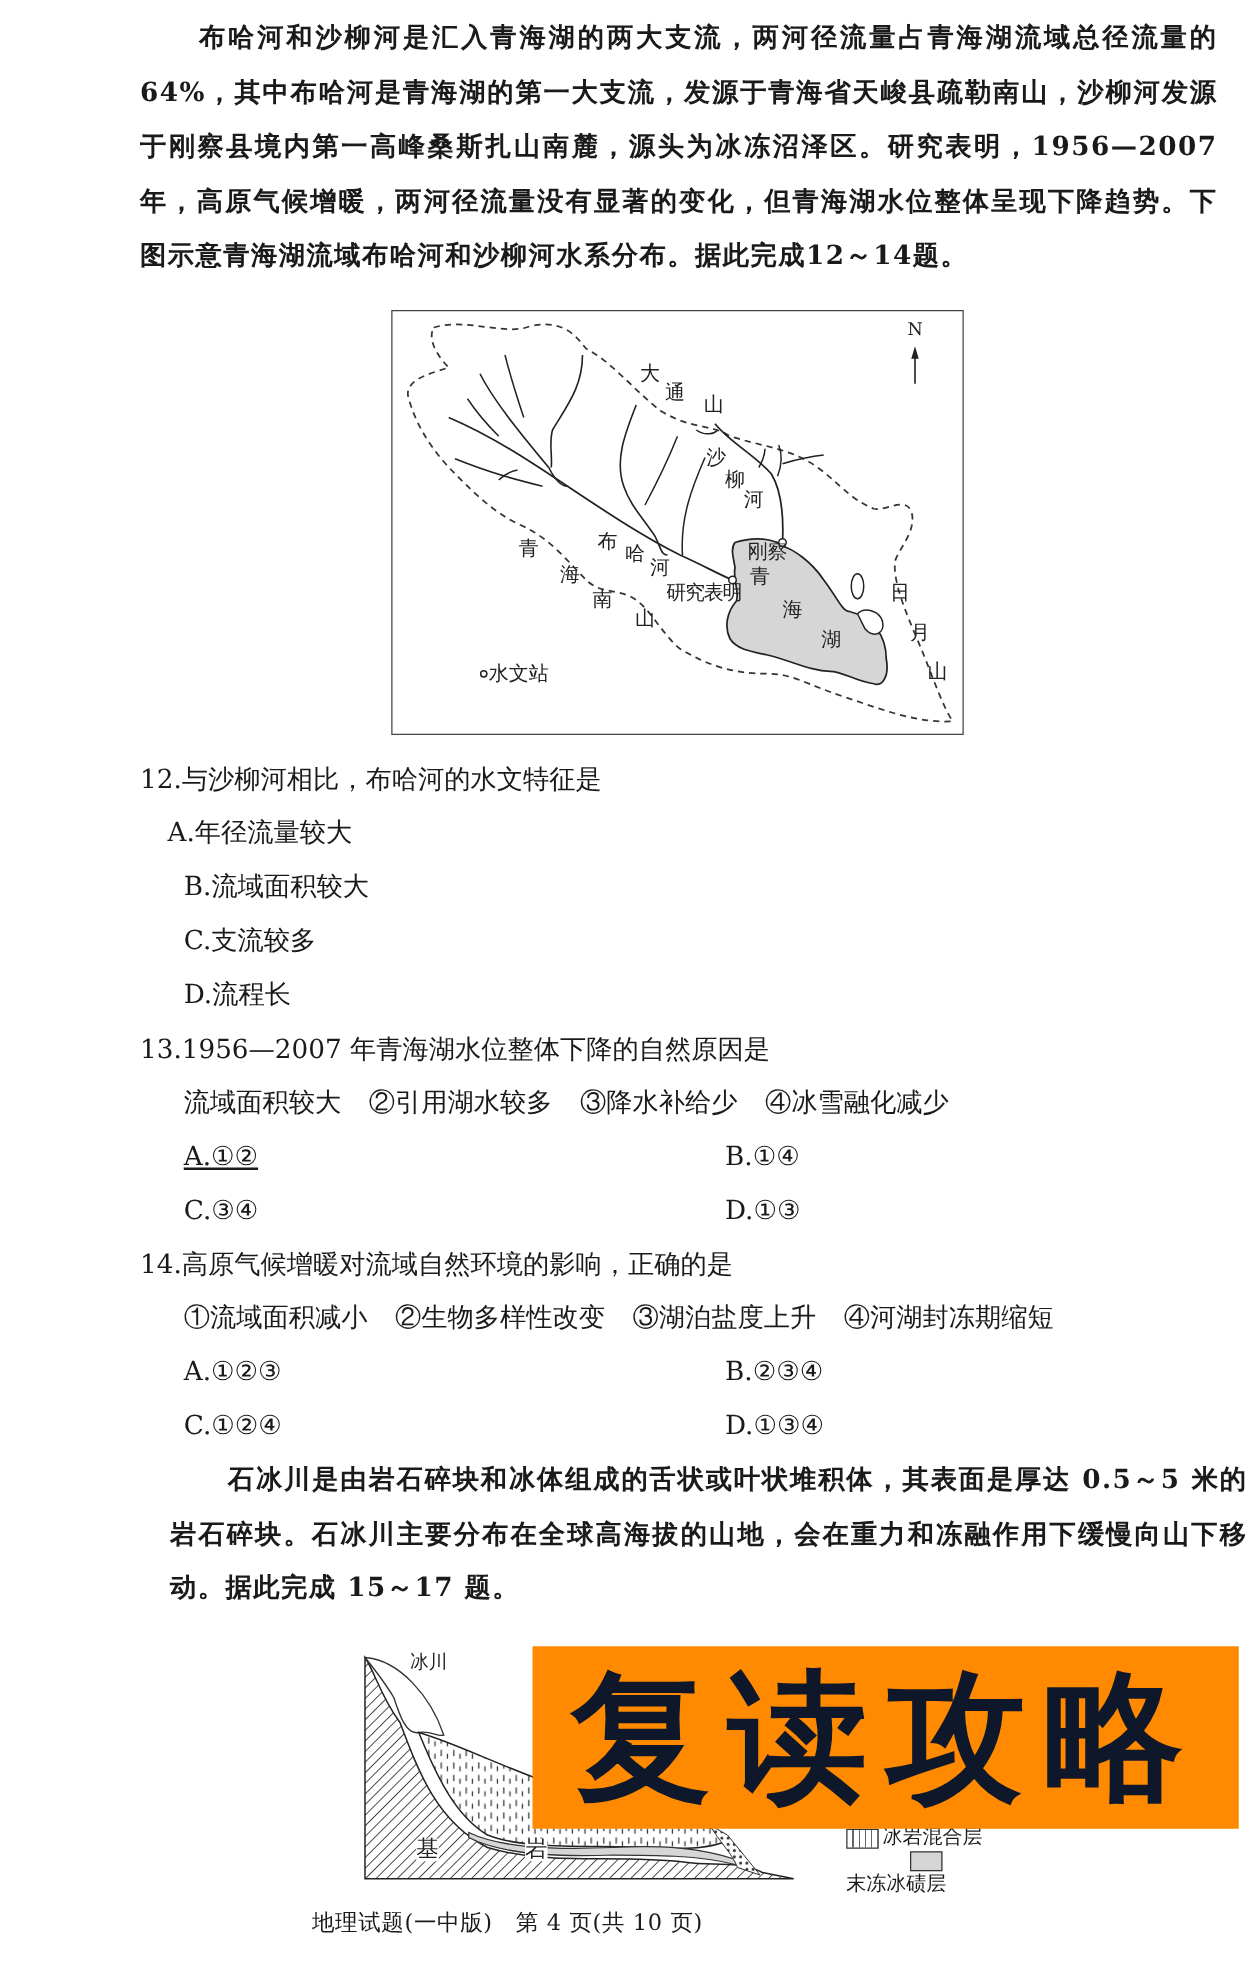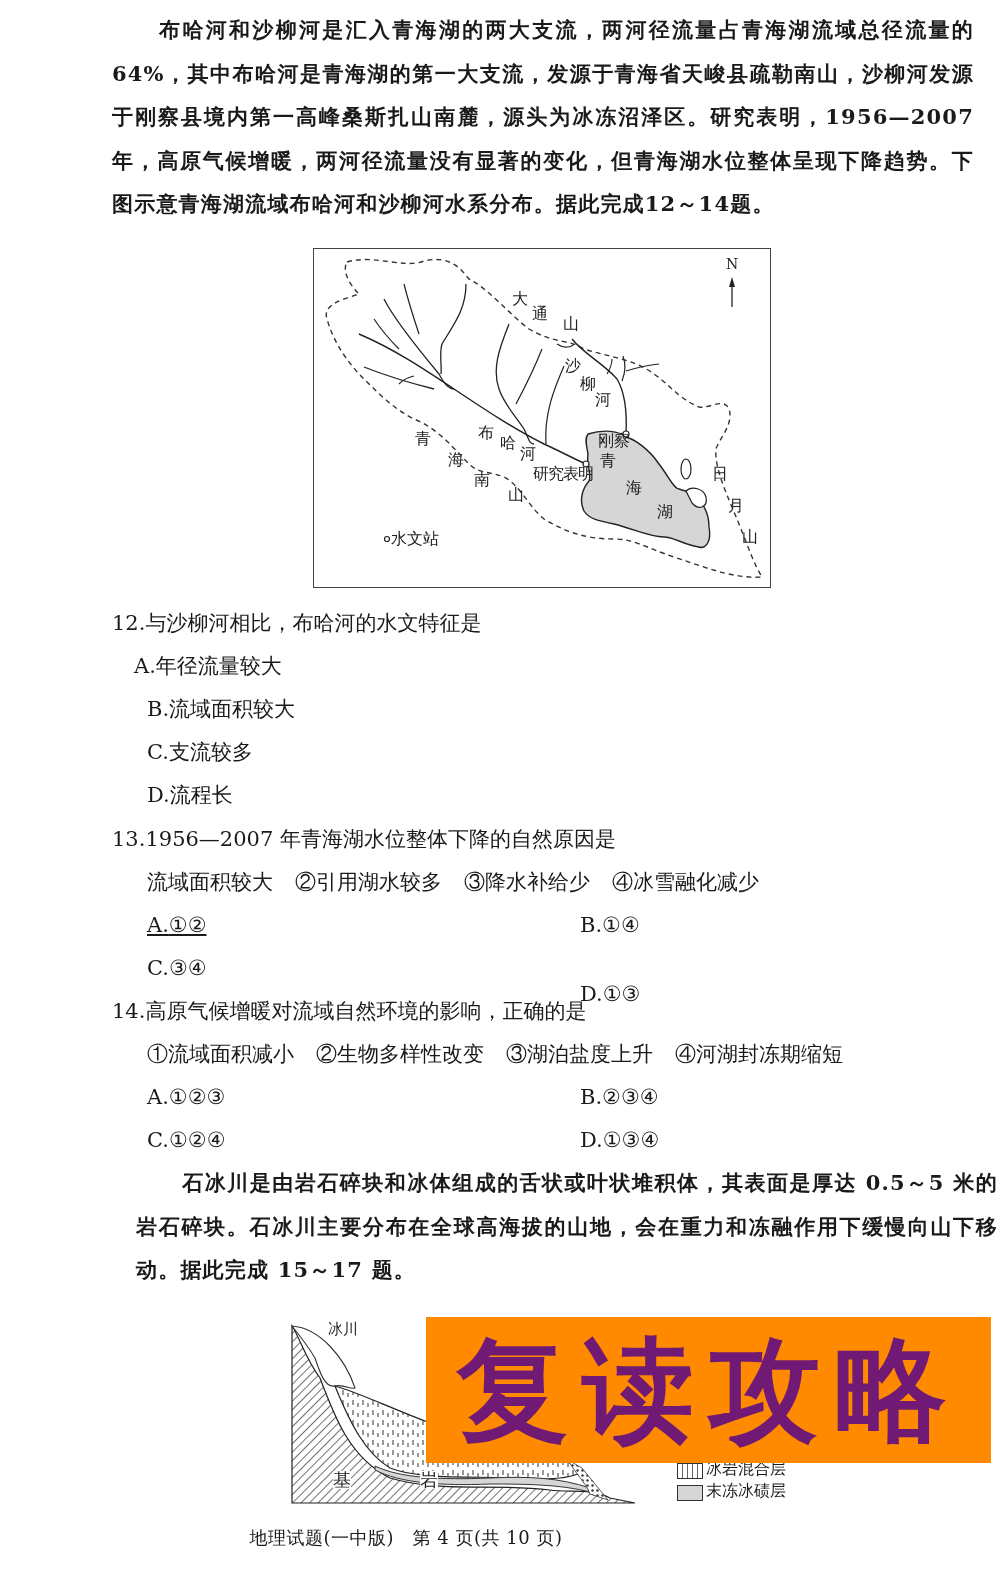--- a/index.html
+++ b/index.html
@@ -29,21 +29,21 @@
   .lbl {
     position: absolute; font-size: 16px; line-height: 18px; color: #222;
     font-family: "DejaVu Serif", serif;
   }
   .banner {
     position: absolute; left: 426px; top: 1317px; width: 565px; height: 146px;
     background: #ff8a00;
     display: flex; align-items: center; justify-content: center;
   }
   .banner-text {
-    color: #701a75; font-family: "DejaVu Sans", "Liberation Sans", sans-serif;
+    color: #0f172a; font-family: "DejaVu Sans", "Liberation Sans", sans-serif;
     font-size: 112px; font-weight: bold; letter-spacing: 14px; line-height: 1;
   }
   .footer {
     position: absolute; top: 1526px; left: 0; width: 812px; text-align: center;
     font-size: 18px; letter-spacing: 0.5px;
   }
   .legend-row {
     position: absolute; left: 677px; font-size: 16px; line-height: 20px; white-space: nowrap;
     display: flex; align-items: flex-end;
   }
@@ -125,21 +125,21 @@
 
 <div class="q" style="top:825px;">
   <span>13.</span><span>1956—2007 年青海湖水位整体下降的自然原因是</span>
 </div>
 <div class="opt items" style="left:147px; top:868px;">
   <span>流域面积较大</span><span>②引用湖水较多</span><span>③降水补给少</span><span>④冰雪融化减少</span>
 </div>
 <div class="opt" style="left:147px; top:911px;text-decoration:underline;"><span>A.</span><span>①②</span></div>
 <div class="opt" style="left:580px; top:911px;"><span>B.</span><span>①④</span></div>
 <div class="opt" style="left:147px; top:954px;"><span>C.</span><span>③④</span></div>
-<div class="opt" style="left:580px; top:954px;margin-top:26px;"><span>D.</span><span>①③</span></div>
+<div class="opt" style="left:580px; top:954px;"><span>D.</span><span>①③</span></div>
 
 <div class="q" style="top:997px;">
   <span>14.</span><span>高原气候增暖对流域自然环境的影响，正确的是</span>
 </div>
 <div class="opt items" style="left:147px; top:1040px;">
   <span>①流域面积减小</span><span>②生物多样性改变</span><span>③湖泊盐度上升</span><span>④河湖封冻期缩短</span>
 </div>
 <div class="opt" style="left:147px; top:1083px;"><span>A.</span><span>①②③</span></div>
 <div class="opt" style="left:580px; top:1083px;"><span>B.</span><span>②③④</span></div>
 <div class="opt" style="left:147px; top:1126px;"><span>C.</span><span>①②④</span></div>
@@ -178,21 +178,21 @@
   </svg>
   <span class="lbl" style="left:38px; top:2px; font-size:15px;">冰川</span>
   <span class="lbl" style="left:43px; top:153px; font-size:18px; background:#fff;">基</span>
   <span class="lbl" style="left:130px; top:153px; font-size:18px; background:#fff;">岩</span>
 </div>
 
 <div class="legend-row" style="top:1459px;">
   <span class="legend-swatch" style="background:repeating-linear-gradient(90deg,#fff 0 4px,#666 4px 5px);"></span>
   <span>冰岩混合层</span>
 </div>
-<div class="legend-row" style="top:1481px;">
+<div class="legend-row" style="top:1481px;flex-direction:column;">
   <span class="legend-swatch" style="background:#d6d6d6;"></span>
   <span>末冻冰碛层</span>
 </div>
 
 <div class="banner">
   <span class="banner-text">复读攻略</span>
 </div>
 
 <div class="footer">地理试题(一中版)　第 4 页(共 10 页)</div>
 

